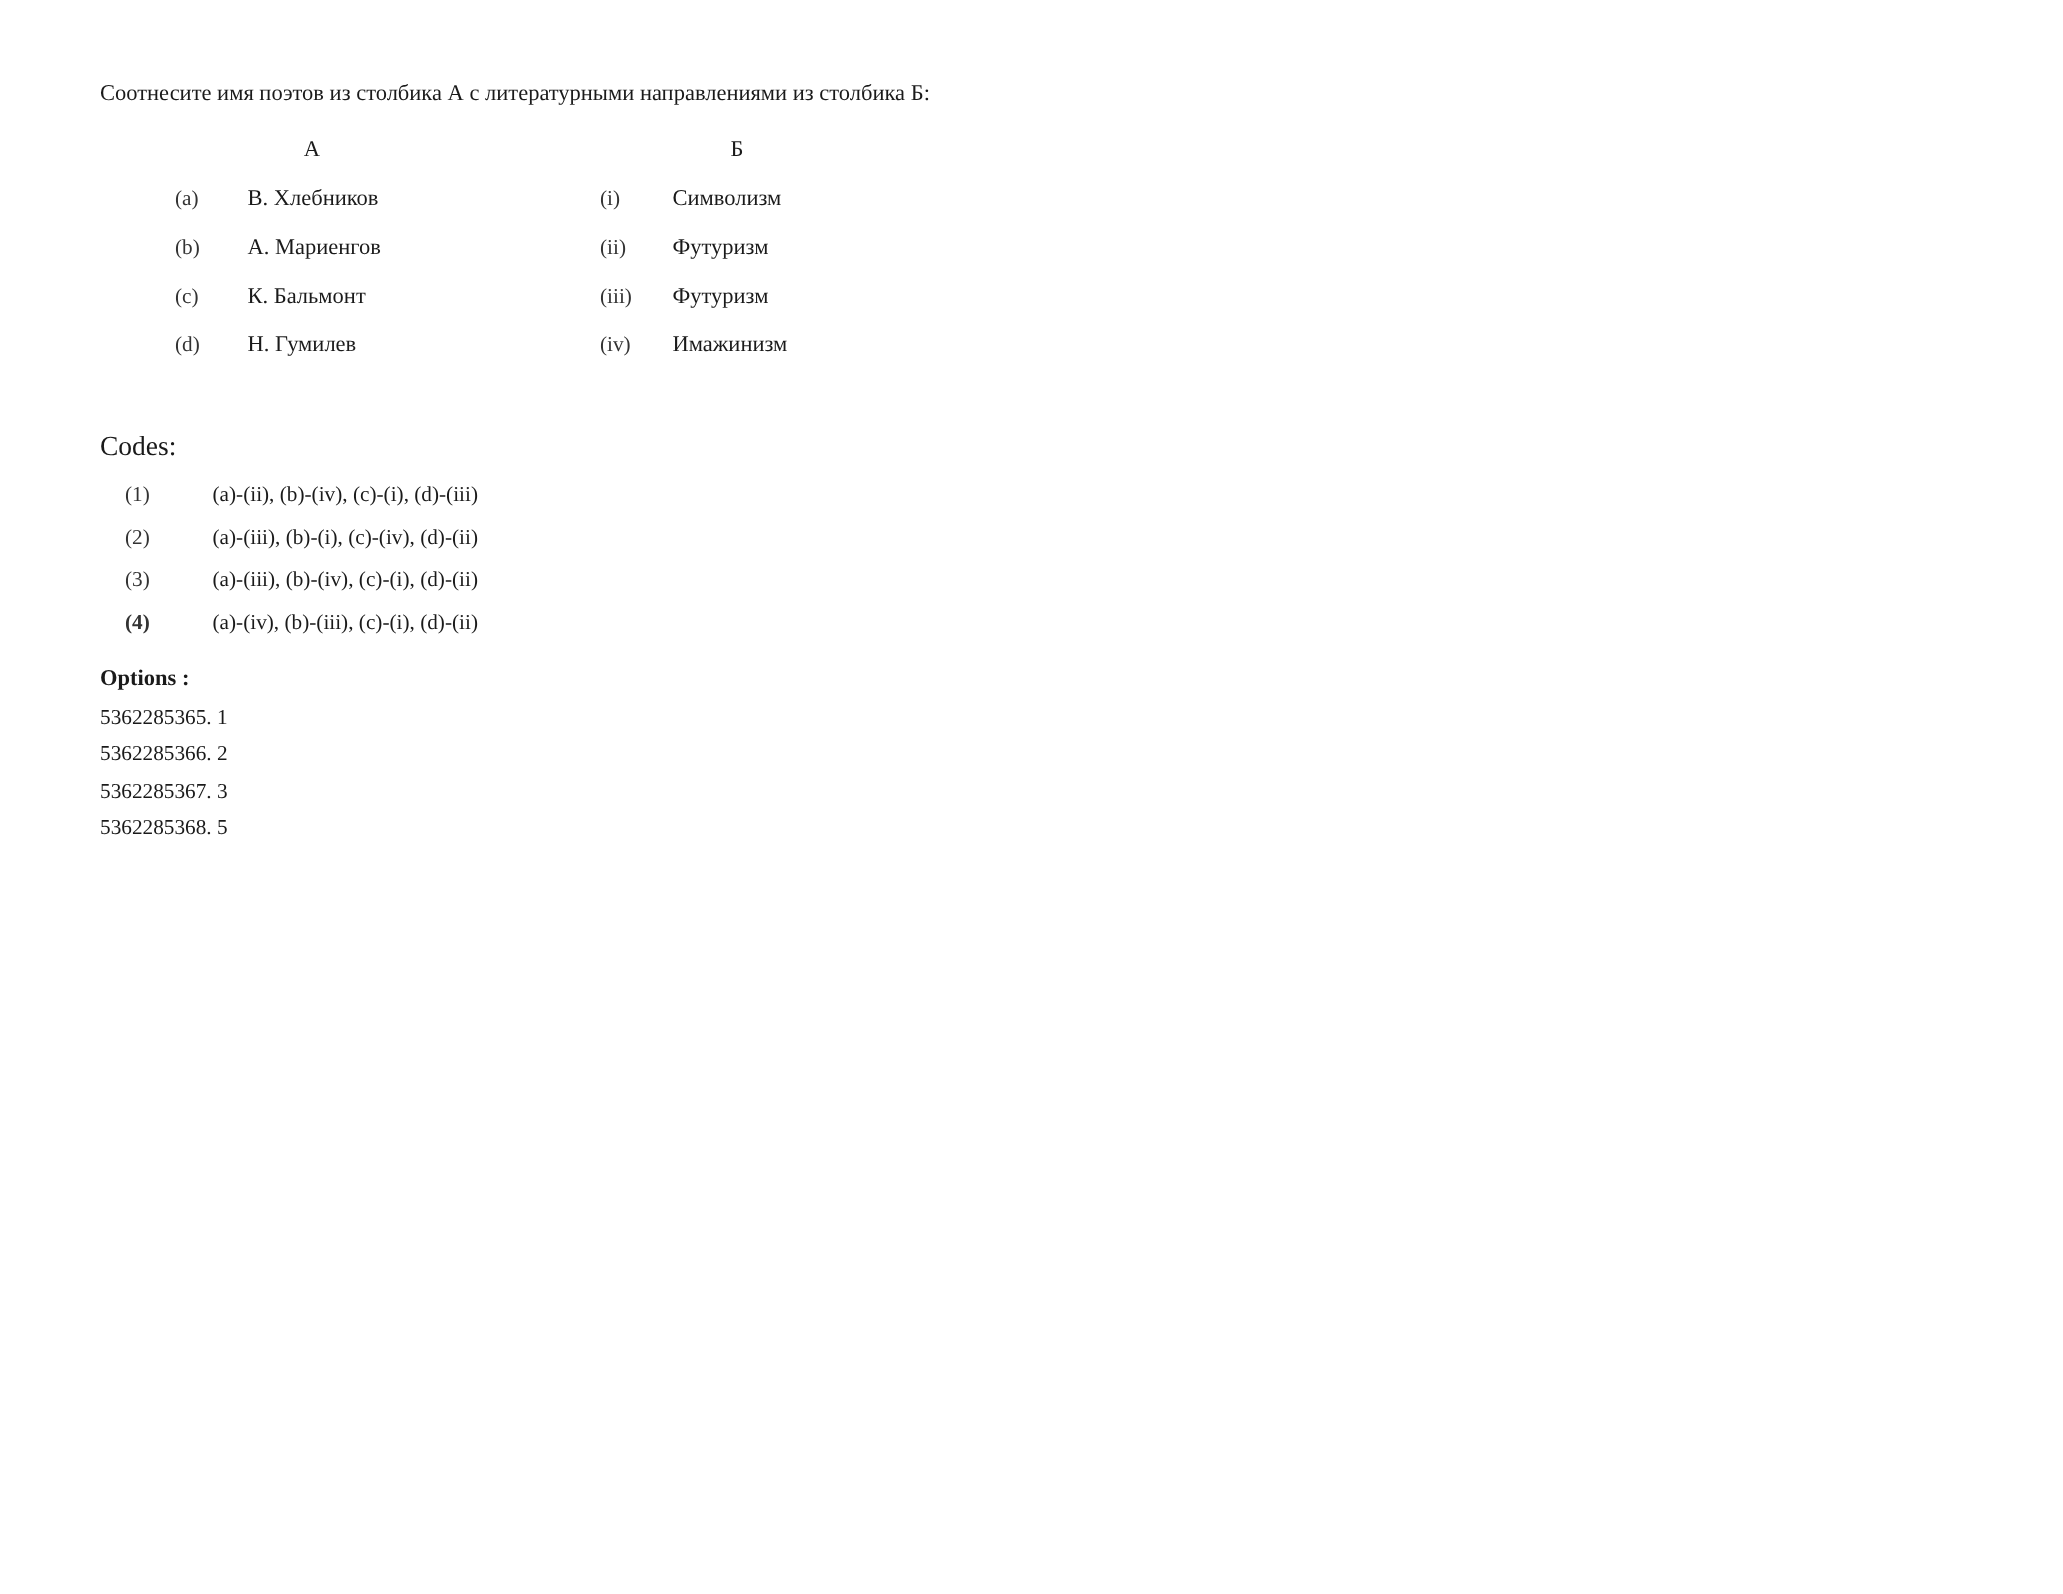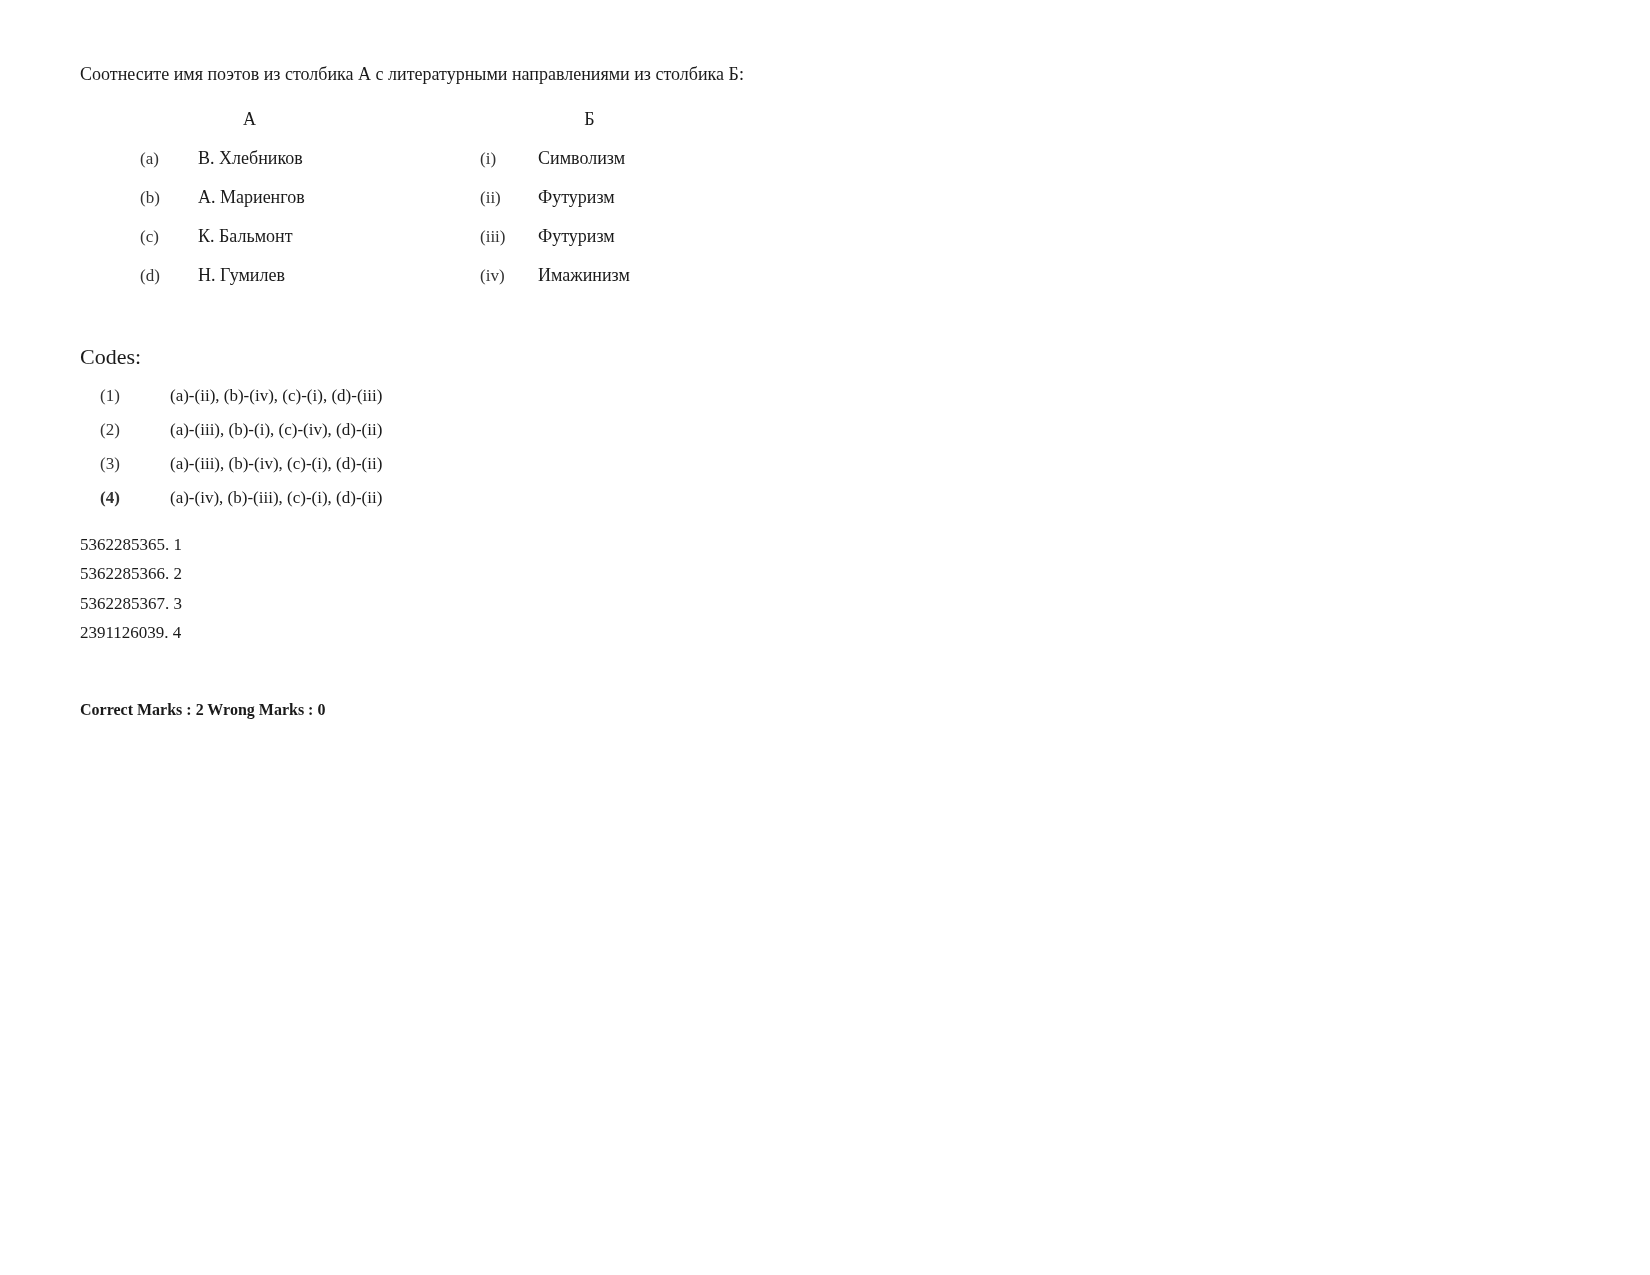--- a/index.html
+++ b/index.html
@@ -158,21 +158,21 @@
     <span class="code-number">(3)</span>
     <span class="code-value">(a)-(iii), (b)-(iv), (c)-(i), (d)-(ii)</span>
   </div>
   <div class="code-row">
     <span class="code-number"><strong>(4)</strong></span>
     <span class="code-value">(a)-(iv), (b)-(iii), (c)-(i), (d)-(ii)</span>
   </div>
 </div>
 
 <div class="options-section">
+  <div class="options-title">Options :</div>
   <div class="option-item">5362285365. 1</div>
   <div class="option-item">5362285366. 2</div>
   <div class="option-item">5362285367. 3</div>
-  <div class="option-item">2391126039. 4</div>
+  <div class="option-item">5362285368. 5</div>
 </div>
 
 <div class="question-meta">
-  <div>Correct Marks : 2 Wrong Marks : 0</div>
 </div>
 
 </body></html>

